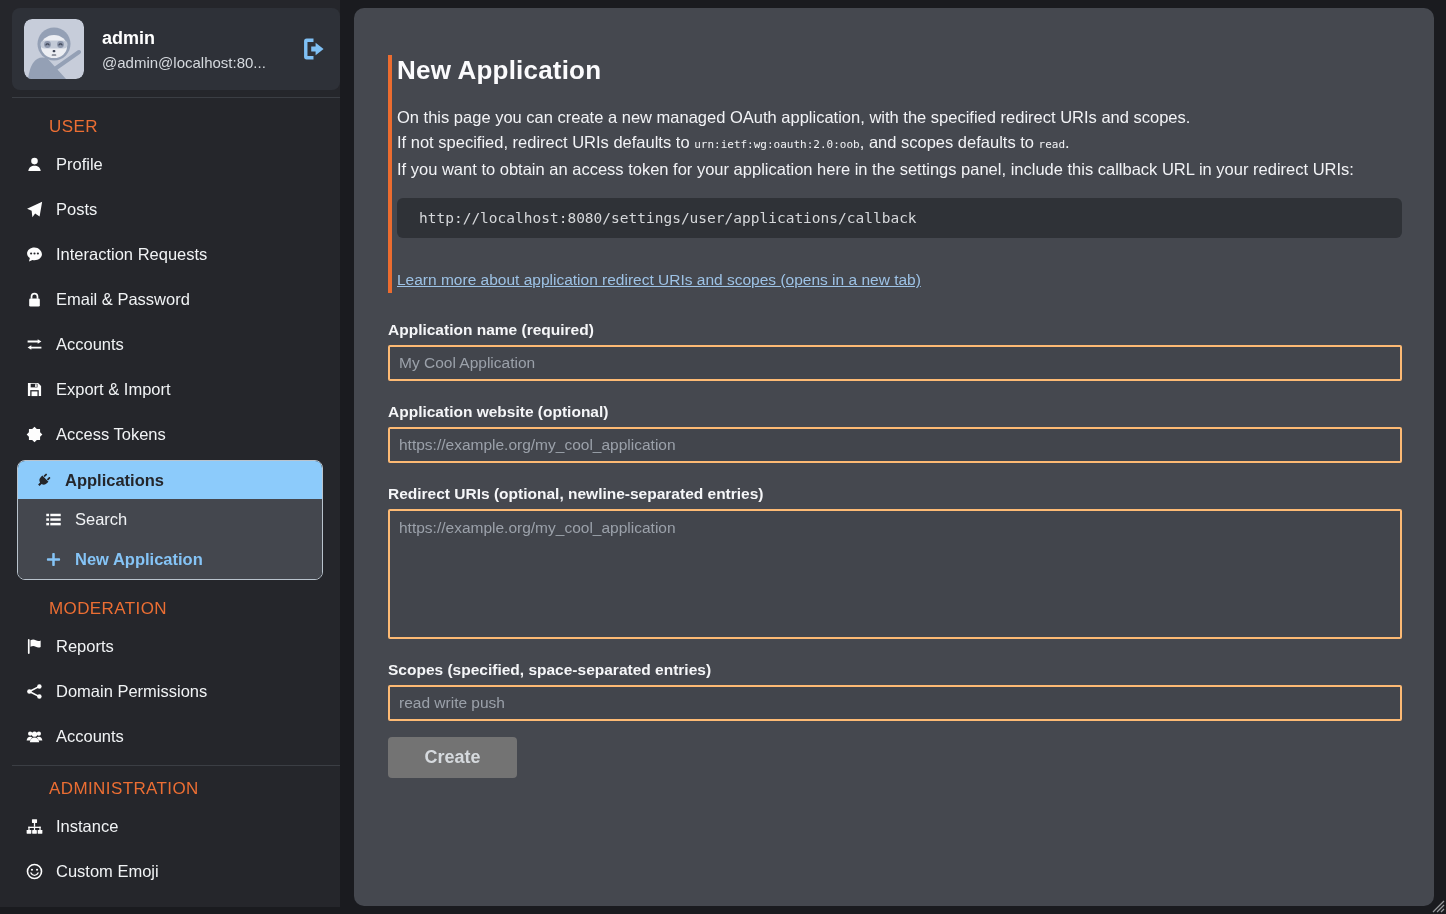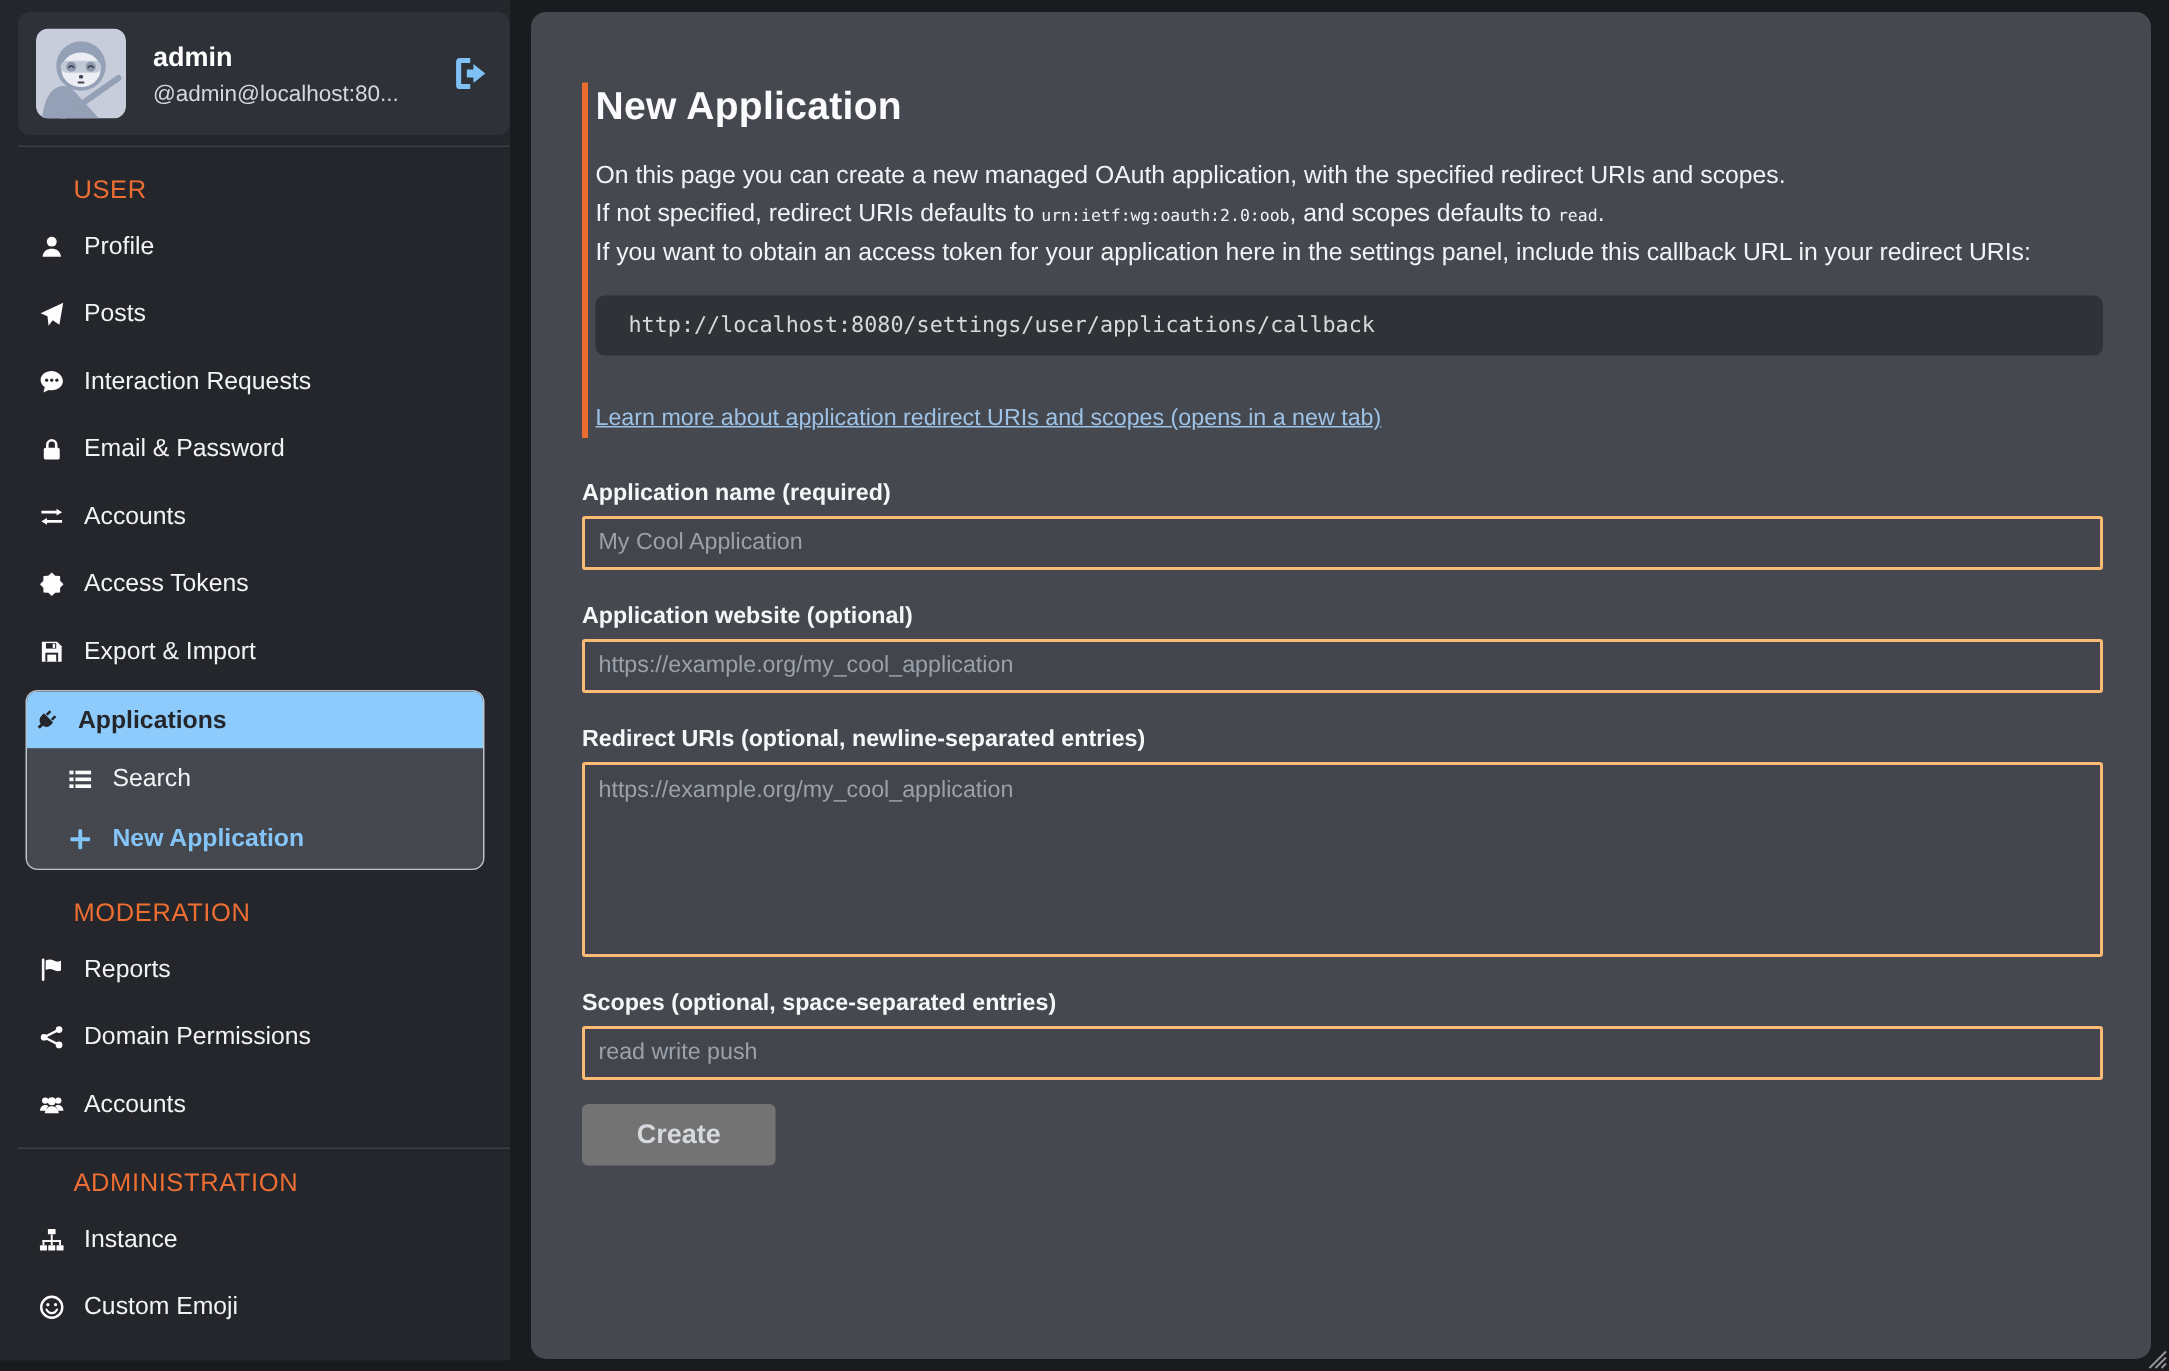--- a/index.html
+++ b/index.html
@@ -35,21 +35,21 @@
     display:flex; align-items:center; height:45px; padding-left:22px;
     font-size:16.5px; color:#f1f3f5; cursor:pointer;
   }
   .nav-icon { width:24px; display:flex; justify-content:center; align-items:center; color:#fdfdfd; }
   .nav-label { margin-left:10px; }
   .app-group {
     margin:3px 17px 0 17px; border:1px solid #b9c3cd; border-radius:8px; overflow:hidden;
   }
   .app-active {
     height:38px; background:#8ccbfb; color:#24262b; font-weight:bold;
-    display:flex; align-items:center; font-size:16.5px; cursor:pointer;
+    display:flex; align-items:center; padding-left:13px; font-size:16.5px; cursor:pointer;
   }
   .app-active .nav-icon { color:#24262b; }
   .app-sub { background:#44474e; }
   .app-sub-item {
     height:40px; display:flex; align-items:center; padding-left:23px;
     font-size:16.5px; color:#f1f3f5; cursor:pointer;
   }
   .app-sub-item.new-app { color:#85c4f6; font-weight:bold; }
   .app-sub-item.new-app .nav-icon { color:#85c4f6; }
   
@@ -176,37 +176,37 @@
             <path d="M1.5 4.2h9.5V3L14.5 5.1 11 7.2V6H1.5z"></path>
             <path d="M14.5 11.8H5V13L1.5 10.9 5 8.8V10h9.5z"></path>
           </svg>
       </span>
       <span class="nav-label">Accounts</span>
     </div>
 
     <div class="nav-item">
       <span class="nav-icon">
         <svg width="17" height="17" viewBox="0 0 16 16" fill="currentColor">
-            <polygon points="15.4,8 13.27,10.18 13.23,13.23 10.18,13.27 8,15.4 5.82,13.27 2.77,13.23 2.73,10.18 0.6,8 2.73,5.82 2.77,2.77 5.82,2.73 8,0.6 10.18,2.73 13.23,2.77 13.27,5.82"></polygon>
-          </svg>
-      </span>
-      <span class="nav-label">Access Tokens</span>
-    </div>
-
-    <div class="nav-item">
-      <span class="nav-icon">
-        <svg width="17" height="17" viewBox="0 0 16 16" fill="currentColor">
             <path d="M1.8 1.8h9.6l2.8 2.8v9.6H1.8z"></path>
             <rect x="4.4" y="2.6" width="6.4" height="3.4" fill="#25262b"></rect>
             <rect x="8.6" y="3" width="1.5" height="2.6" fill="currentColor"></rect>
             <rect x="4" y="8.6" width="8" height="5.6" fill="#25262b"></rect>
             <rect x="5.2" y="9.8" width="5.6" height="4.4" fill="currentColor"></rect>
           </svg>
       </span>
       <span class="nav-label">Export &amp; Import</span>
+    </div>
+
+    <div class="nav-item">
+      <span class="nav-icon">
+        <svg width="17" height="17" viewBox="0 0 16 16" fill="currentColor">
+            <polygon points="15.4,8 13.27,10.18 13.23,13.23 10.18,13.27 8,15.4 5.82,13.27 2.77,13.23 2.73,10.18 0.6,8 2.73,5.82 2.77,2.77 5.82,2.73 8,0.6 10.18,2.73 13.23,2.77 13.27,5.82"></polygon>
+          </svg>
+      </span>
+      <span class="nav-label">Access Tokens</span>
     </div>
 
     <div class="app-group">
       <div class="app-active">
         <span class="nav-icon">
           <svg width="17" height="17" viewBox="-1 -1 18 18" fill="currentColor">
               <g transform="rotate(45 8 8)">
                 <rect x="4.6" y="0.8" width="1.8" height="3.8" rx="0.5"></rect>
                 <rect x="9.6" y="0.8" width="1.8" height="3.8" rx="0.5"></rect>
                 <path d="M3.4 5.2h9.2v2.4a4.6 4.6 0 0 1-3.5 4.4v3H6.9v-3a4.6 4.6 0 0 1-3.5-4.4z"></path>
@@ -351,21 +351,21 @@
       </div>
       <div class="field">
         <label class="field-label">Application website (optional)</label>
         <input class="text-input" type="text" placeholder="https://example.org/my_cool_application" style="">
       </div>
       <div class="field">
         <label class="field-label">Redirect URIs (optional, newline-separated entries)</label>
         <textarea class="text-area" placeholder="https://example.org/my_cool_application" style=""></textarea>
       </div>
       <div class="field" style="margin-bottom:0;">
-        <label class="field-label">Scopes (optional, space-separated entries)</label>
+        <label class="field-label">Scopes (specified, space-separated entries)</label>
         <input class="text-input" type="text" placeholder="read write push" style="">
       </div>
       <button class="submit-btn" type="button">Create</button>
     </form>
 
   </div>
 </main>
 
 <span class="resize-grip">
   <svg width="14" height="14" viewBox="0 0 14 14">

